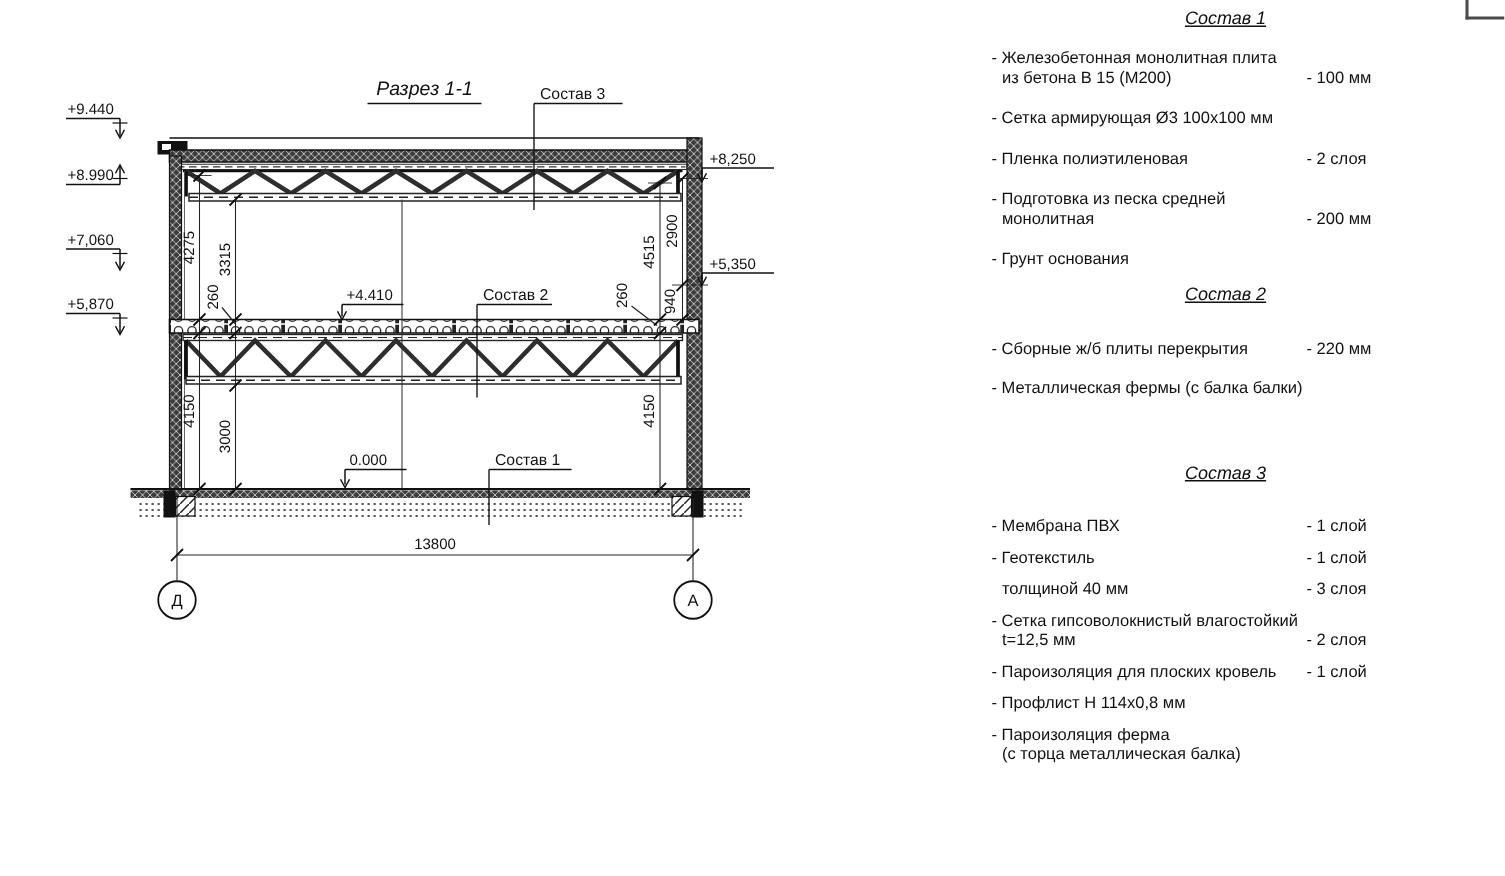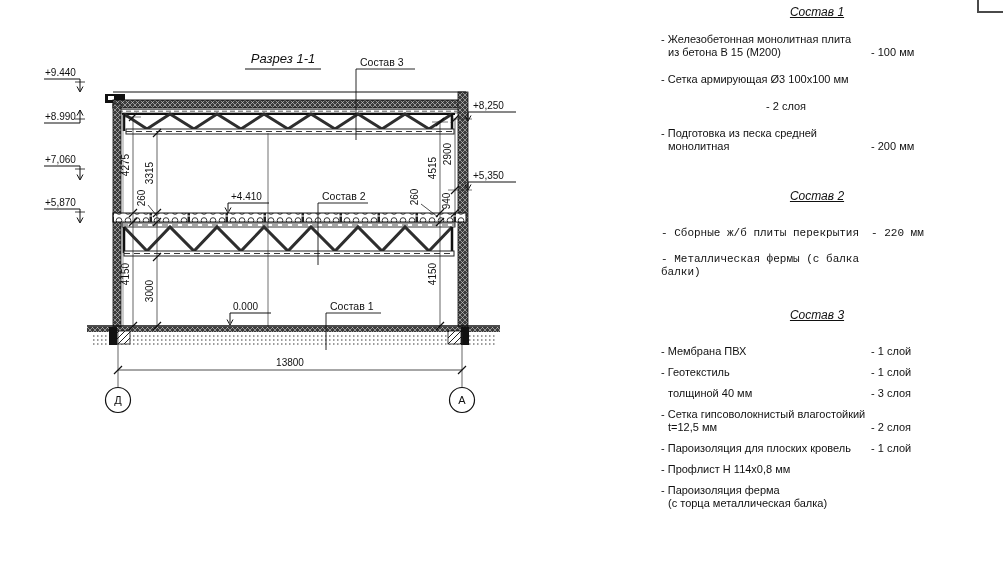--- a/index.html
+++ b/index.html
@@ -13,21 +13,21 @@
   .ttl{font-size:13px;font-style:italic;}
   .corner{position:absolute;left:977px;top:0;width:26px;height:11px;
           border-left:2px solid #4a4a4a;border-bottom:2px solid #4a4a4a;}
   .legend{position:absolute;left:660px;top:0;width:272px;}
   .sec{position:absolute;left:0;width:272px;}
   .sec h3{margin:0;font-size:12px;font-style:italic;font-weight:normal;
           text-decoration:underline;text-align:center;padding-left:42px;}
   .s1 h3{margin-bottom:14px;} .s2 h3{margin-bottom:24px;} .s3 h3{margin-bottom:23px;}
   .item{display:flex;justify-content:center;align-items:flex-end;
         font-size:11px;line-height:13px;}
-  .s1 .item{margin-bottom:14px;} .s2 .item{margin-bottom:13px;font-family:Liberation Mono, monospace;} .s3 .item{margin-bottom:8px;}
+  .s1 .item{margin-bottom:14px;} .s2 .item{margin-bottom:13px;} .s3 .item{margin-bottom:8px;}
   .nm{width:210px;}
   .nm span{display:block;}
   .nm .l2{padding-left:7px;}
   .nm .l2:empty{display:none;}
   .val{width:60px;text-align:left;white-space:nowrap;}
 </style>
 </head>
 <body>
 
 <div class="page">
@@ -234,29 +234,38 @@
           </div>
         <div class="val">- 100 мм</div>
       </div>
       <div class="item">
         <div class="nm">
             <span>- Сетка армирующая Ø3 100х100 мм</span>
           </div>
         <div class="val"></div>
       </div>
       <div class="item">
+        <div class="nm">
+            <span>- Пленка полиэтиленовая</span>
+          </div>
         <div class="val">- 2 слоя</div>
       </div>
       <div class="item">
         <div class="nm">
             <span>- Подготовка из песка средней</span>
             <span class="l2">монолитная</span>
           </div>
         <div class="val">- 200 мм</div>
       </div>
+      <div class="item">
+        <div class="nm">
+            <span>- Грунт основания</span>
+          </div>
+        <div class="val"></div>
+      </div>
     </section>
 
     <section class="sec s2" style="top:189px">
       <h3>Состав 2</h3>
       <div class="item">
         <div class="nm">
             <span>- Сборные ж/б плиты перекрытия</span>
           </div>
         <div class="val">- 220 мм</div>
       </div>

